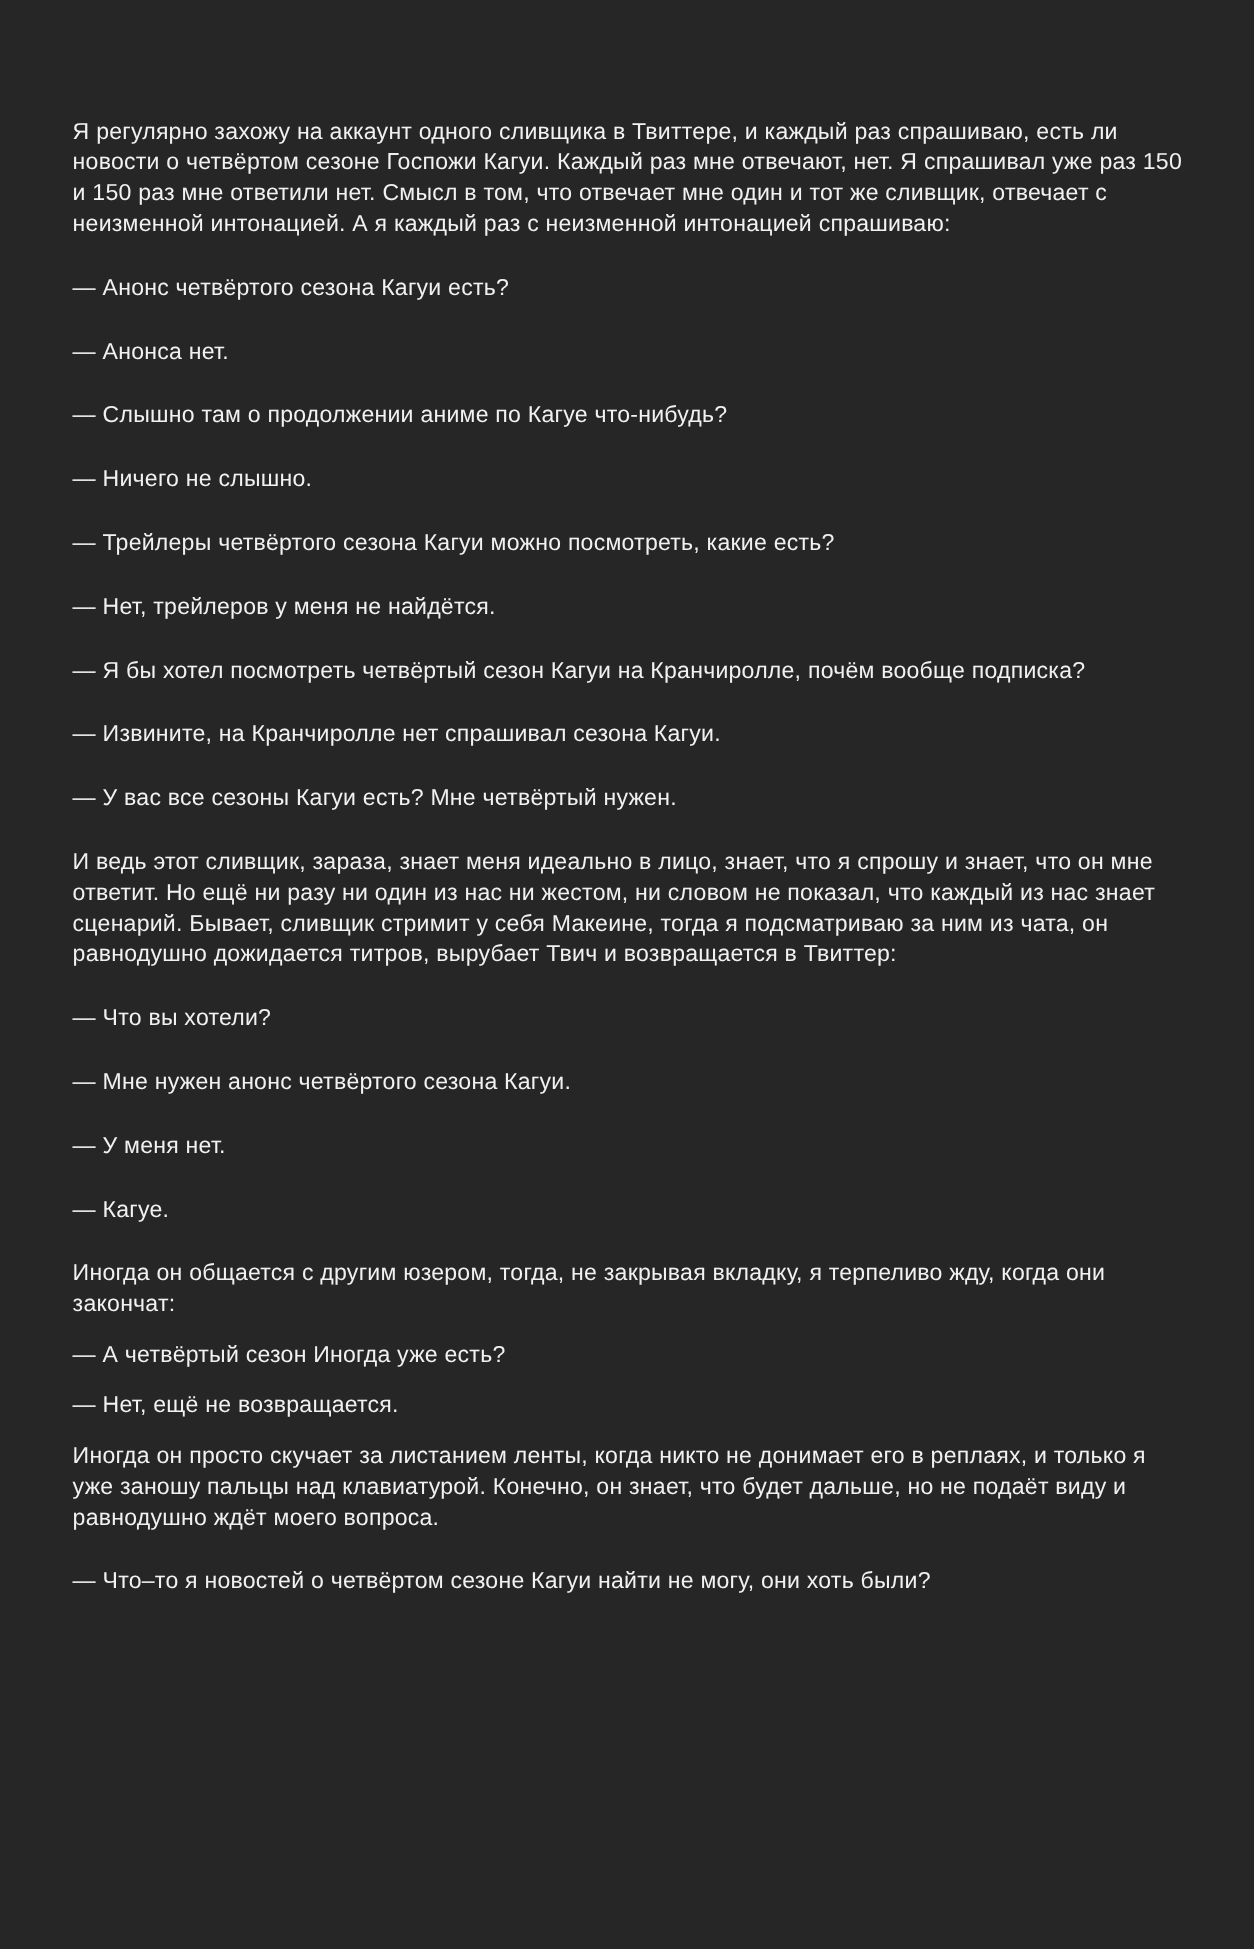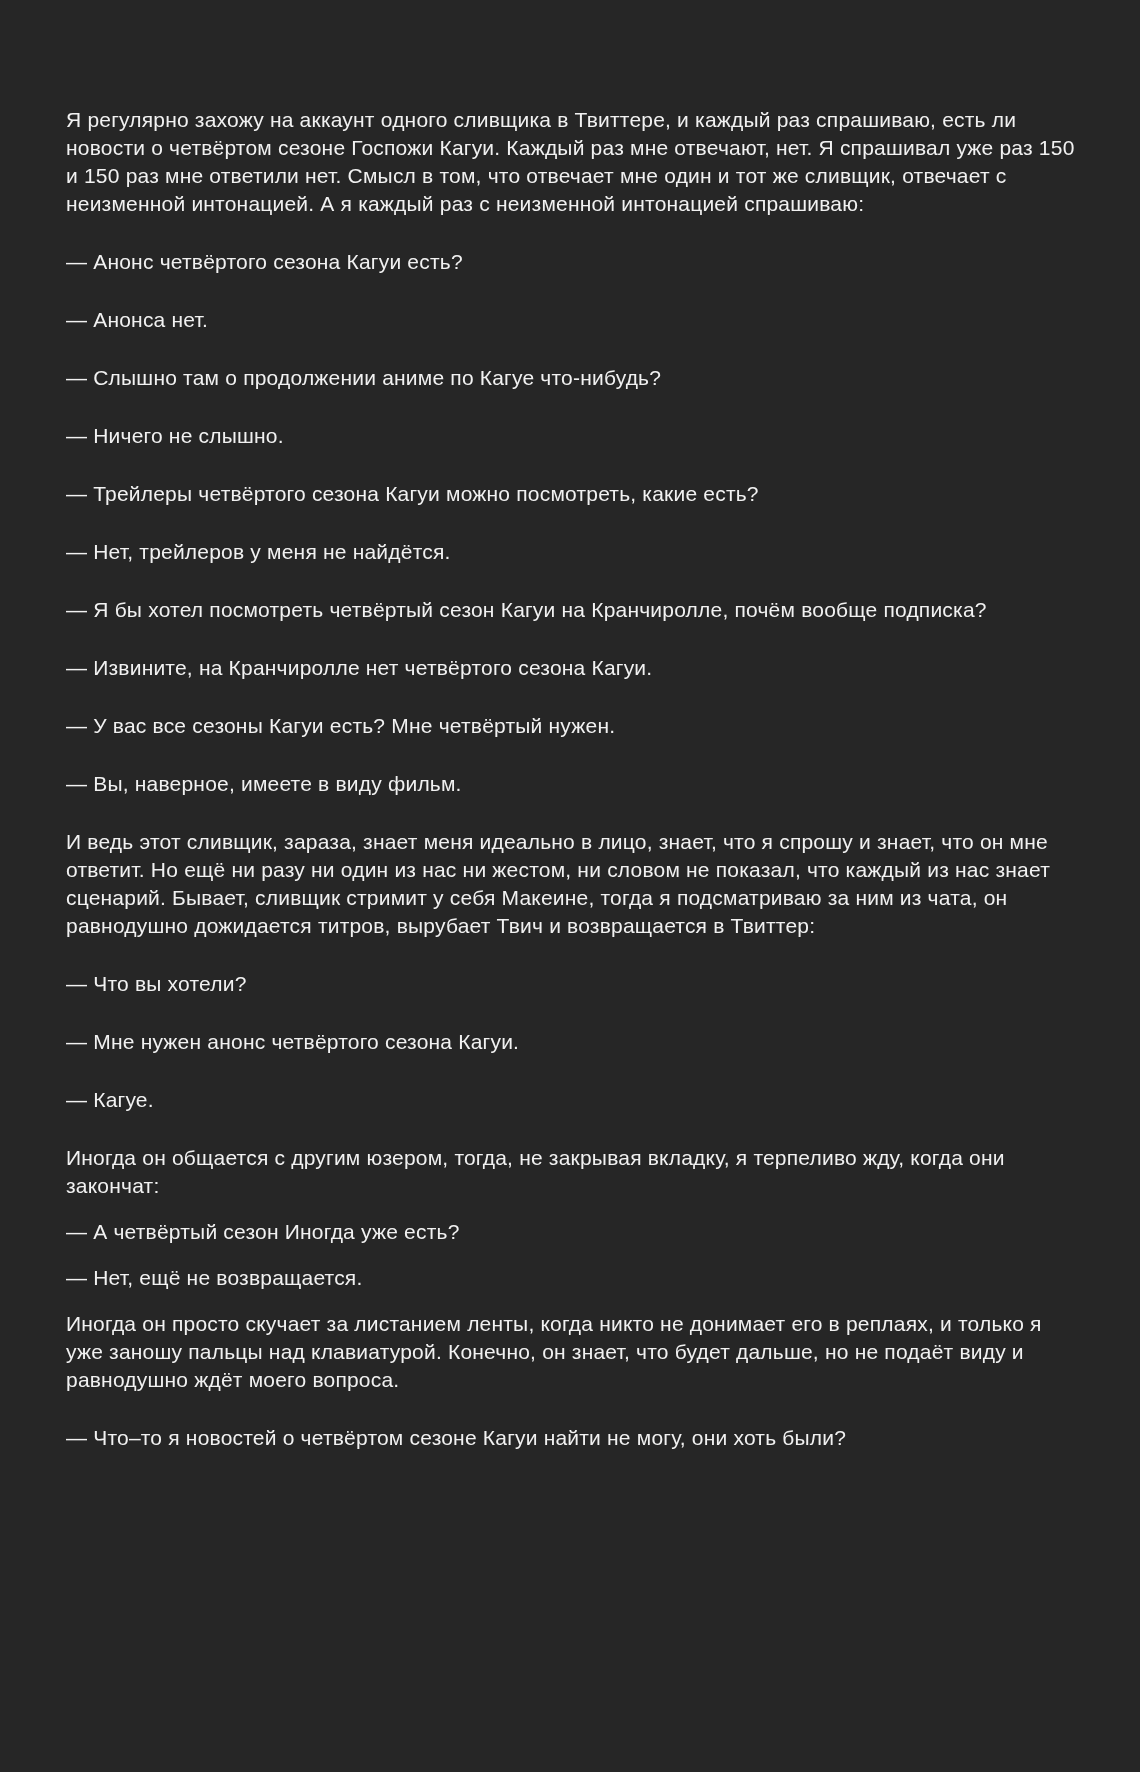--- a/index.html
+++ b/index.html
@@ -38,26 +38,26 @@
 <div class="page">
   <div class="article">
     <p>Я регулярно захожу на аккаунт одного сливщика в Твиттере, и каждый раз спрашиваю, есть ли новости о четвёртом сезоне Госпожи Кагуи. Каждый раз мне отвечают, нет. Я спрашивал уже раз 150 и 150 раз мне ответили нет. Смысл в том, что отвечает мне один и тот же сливщик, отвечает с неизменной интонацией. А я каждый раз с неизменной интонацией спрашиваю:</p>
     <p>— Анонс четвёртого сезона Кагуи есть?</p>
     <p>— Анонса нет.</p>
     <p>— Слышно там о продолжении аниме по Кагуе что-нибудь?</p>
     <p>— Ничего не слышно.</p>
     <p>— Трейлеры четвёртого сезона Кагуи можно посмотреть, какие есть?</p>
     <p>— Нет, трейлеров у меня не найдётся.</p>
     <p>— Я бы хотел посмотреть четвёртый сезон Кагуи на Кранчиролле, почём вообще подписка?</p>
-    <p>— Извините, на Кранчиролле нет четвёртого сезона Кагуи.</p>
+    <p>— Извините, на Кранчиролле нет спрашивал сезона Кагуи.</p>
     <p>— У вас все сезоны Кагуи есть? Мне четвёртый нужен.</p>
-    <p>— Вы, наверное, имеете в виду фильм.</p>
     <p>И ведь этот сливщик, зараза, знает меня идеально в лицо, знает, что я спрошу и знает, что он мне ответит. Но ещё ни разу ни один из нас ни жестом, ни словом не показал, что каждый из нас знает сценарий. Бывает, сливщик стримит у себя Макеине, тогда я подсматриваю за ним из чата, он равнодушно дожидается титров, вырубает Твич и возвращается в Твиттер:</p>
     <p>— Что вы хотели?</p>
     <p>— Мне нужен анонс четвёртого сезона Кагуи.</p>
+    <p>— У меня нет.</p>
     <p>— Кагуе.</p>
     <p class="tight">Иногда он общается с другим юзером, тогда, не закрывая вкладку, я терпеливо жду, когда они закончат:</p>
     <p class="tight">— А четвёртый сезон Иногда уже есть?</p>
     <p class="tight">— Нет, ещё не возвращается.</p>
     <p>Иногда он просто скучает за листанием ленты, когда никто не донимает его в реплаях, и только я уже заношу пальцы над клавиатурой. Конечно, он знает, что будет дальше, но не подаёт виду и равнодушно ждёт моего вопроса.</p>
     <p>— Что–то я новостей о четвёртом сезоне Кагуи найти не могу, они хоть были?</p>
   </div>
 </div>
 
 </body></html>

